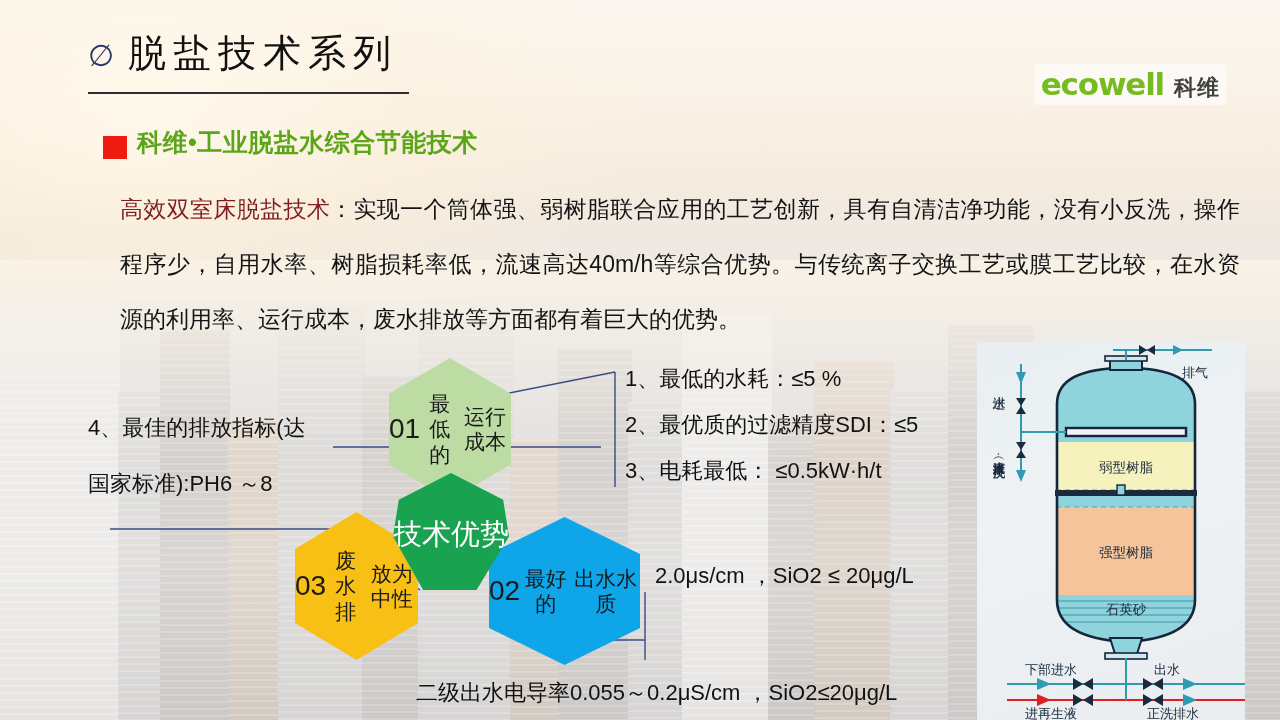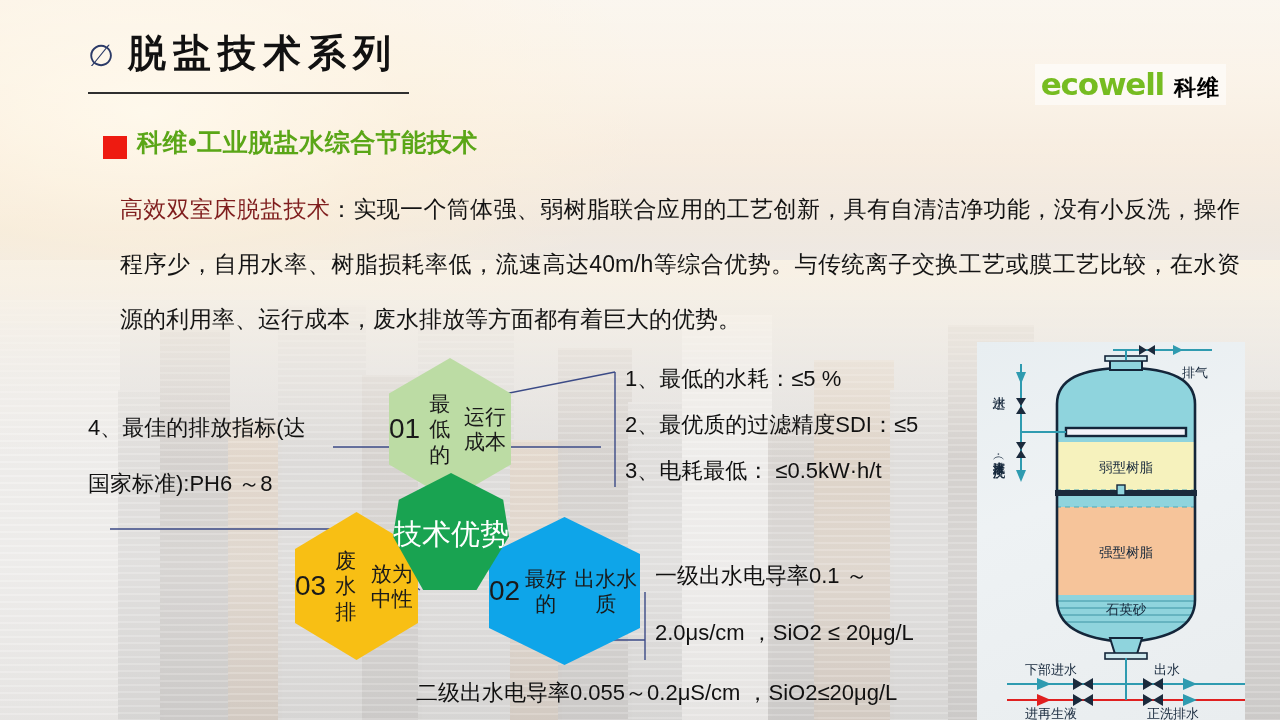--- a/index.html
+++ b/index.html
@@ -44,40 +44,40 @@
 
   
   .header-icon {
     position:absolute; left:88px; top:41px;
     width:30px; height:30px;
     font-size:30px; line-height:30px; color:#2b3a67; font-weight:400;
     font-family:"DejaVu Sans",sans-serif;
   }
   .page-title {
     position:absolute; left:128px; top:28px;
-    font-size:38px; font-weight:bold; color:#111; letter-spacing:7px;
+    font-size:38px; font-weight:normal; color:#111; letter-spacing:7px;
     white-space:nowrap;
   }
   .title-rule {
     position:absolute; left:88px; top:92px; width:321px; height:2px;
     background:#2f2f2f;
   }
 
   
   .logo {
     position:absolute; right:54px; top:64px;
     display:flex; align-items:baseline; gap:10px;
     background:rgba(255,255,255,.55);
     padding:2px 6px;
   }
   .logo-main {
     font-size:31px; font-weight:bold; color:#76bc21; letter-spacing:-1.2px;
     font-family:"DejaVu Sans",sans-serif;
   }
-  .logo-cn { font-size:22px; font-weight:bold; color:#000000; letter-spacing:1px; }
+  .logo-cn { font-size:22px; font-weight:bold; color:#404040; letter-spacing:1px; }
 
   
   .subtitle-row { position:absolute; left:103px; top:126px; display:flex; align-items:flex-end; gap:10px; }
   .red-square { width:24px; height:23px; background:#ee1b11; }
   .subtitle-text {
     font-size:25px; font-weight:bold; color:#5aa617; letter-spacing:.5px; white-space:nowrap;
   }
 
   
   .para {
@@ -214,21 +214,20 @@
   <div>国家标准):PH6 ～8</div>
 </div>
 
 <div class="txt" id="rightList">
   <div>1、最低的水耗：≤5 %</div>
   <div>2、最优质的过滤精度SDI：≤5</div>
   <div>3、电耗最低： ≤0.5kW·h/t</div>
 </div>
 
 <div class="txt" id="midRight">
-  <div>一级出水电导率0.1 ～</div>
   <div>2.0μs/cm ，SiO2 ≤ 20μg/L</div>
 </div>
 
 <div class="txt" id="bottomLine">二级出水电导率0.055～0.2μS/cm ，SiO2≤20μg/L</div>
 
 <div id="diagram">
 <svg width="298" height="378" viewBox="0 0 298 378">
   <defs>
     <clipPath id="vesselClip">
       <path d="M80 62 Q80 26 149 26 Q218 26 218 62 L218 258 Q218 296 149 300 Q80 296 80 258 Z"></path>

